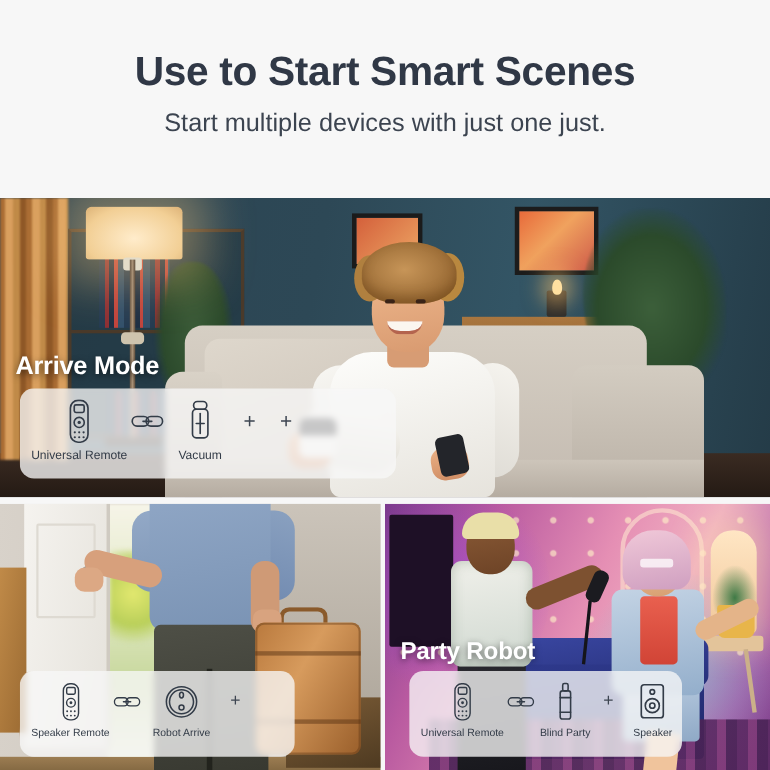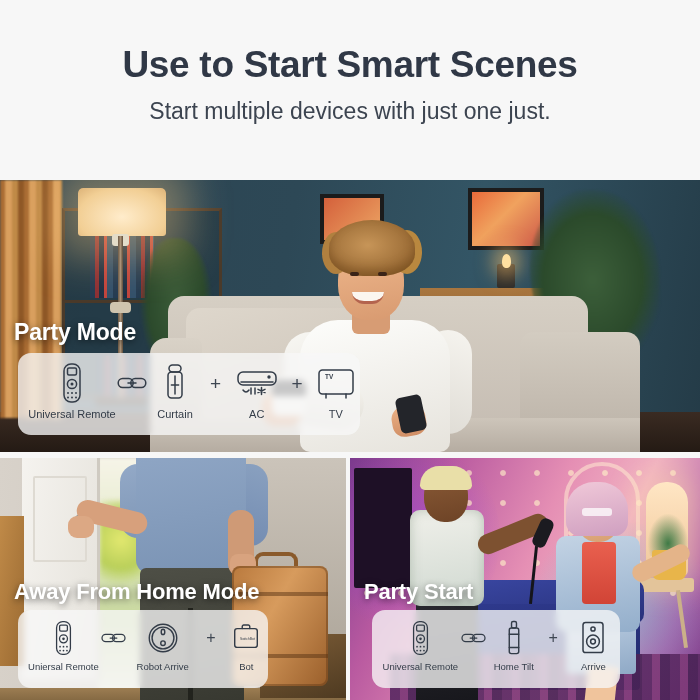--- a/index.html
+++ b/index.html
@@ -396,23 +396,22 @@
       <div class="br-p2-leg"></div>
       <div class="br-p2-torso"></div>
       <div class="br-p2-shirt"></div>
       <div class="br-p2-arm"></div>
       <div class="br-p2-head"></div>
       <div class="br-p2-hair"></div>
       <div class="br-p2-glass"></div>
     </div>
   </div>
 
-  <div class="mode-label lbl-hero">Party Mode</div>
-  <div class="mode-label lbl-bl">Away From Home Mode</div>
-  <div class="mode-label lbl-br">Party Start</div>
+  <div class="mode-label lbl-hero">Arrive Mode</div>
+  <div class="mode-label lbl-br">Party Robot</div>
 
   <div class="panel panel-hero">
     <div class="chips">
 
       <div class="chip" style="width:84px">
         <div class="ic">
           <svg width="22" height="40" viewBox="0 0 22 40">
             <rect class="st" x="3" y="1" width="16" height="38" rx="7"></rect>
             <rect class="st" x="6.5" y="5" width="9" height="7" rx="1.5"></rect>
             <circle class="st" cx="11" cy="21" r="4.6"></circle>
@@ -440,57 +439,32 @@
 
       <div class="chip" style="width:56px">
         <div class="ic">
           <svg width="22" height="40" viewBox="0 0 22 40">
             <rect class="st" x="5" y="2" width="12" height="7" rx="3.4"></rect>
             <rect class="st" x="4" y="9" width="14" height="26" rx="3.4"></rect>
             <line class="st" x1="11" y1="13" x2="11" y2="31"></line>
             <line class="st" x1="7.4" y1="22" x2="14.6" y2="22"></line>
           </svg>
         </div>
-        <div class="nm">Curtain</div>
+        <div class="nm">Vacuum</div>
       </div>
 
       <div class="joiner" style="width:34px">
         <span class="plus">+</span>
       </div>
 
-      <div class="chip" style="width:58px">
-        <div class="ic">
-          <svg width="46" height="40" viewBox="0 0 46 40">
-            <rect class="st" x="4" y="9" width="38" height="13" rx="5"></rect>
-            <line class="st" x1="7" y1="19" x2="39" y2="19"></line>
-            <circle class="stf" cx="35" cy="14" r="1.7"></circle>
-            <path class="st" d="M9 27 q3 4 6 0"></path>
-            <line class="st" x1="17" y1="25" x2="17" y2="31"></line>
-            <line class="st" x1="21" y1="25" x2="21" y2="31"></line>
-            <path class="st" d="M27.5 24.5 v7 M24 26.3 l7 3.4 M31 26.3 l-7 3.4"></path>
-          </svg>
-        </div>
-        <div class="nm">AC</div>
-      </div>
 
       <div class="joiner" style="width:32px">
         <span class="plus">+</span>
       </div>
 
-      <div class="chip" style="width:54px">
-        <div class="ic">
-          <svg width="42" height="40" viewBox="0 0 42 40">
-            <rect class="st" x="4" y="7" width="34" height="24" rx="3.4"></rect>
-            <text x="10" y="15.5" font-family="Liberation Sans, sans-serif" font-size="6.4" font-weight="bold" fill="#333c48">TV</text>
-            <line class="st" x1="11" y1="31" x2="11" y2="35"></line>
-            <line class="st" x1="31" y1="31" x2="31" y2="35"></line>
-          </svg>
-        </div>
-        <div class="nm">TV</div>
-      </div>
 
     </div>
   </div>
 
   <div class="panel panel-bl">
     <div class="chips">
 
       <div class="chip" style="width:72px">
         <div class="ic">
           <svg width="19" height="36" viewBox="0 0 22 40">
@@ -499,21 +473,21 @@
             <circle class="st" cx="11" cy="21" r="4.6"></circle>
             <circle class="stf" cx="11" cy="21" r="1.5"></circle>
             <circle class="stf" cx="7" cy="30" r="1"></circle>
             <circle class="stf" cx="11" cy="30" r="1"></circle>
             <circle class="stf" cx="15" cy="30" r="1"></circle>
             <circle class="stf" cx="7" cy="34.5" r="1"></circle>
             <circle class="stf" cx="11" cy="34.5" r="1"></circle>
             <circle class="stf" cx="15" cy="34.5" r="1"></circle>
           </svg>
         </div>
-        <div class="nm">Uniersal Remote</div>
+        <div class="nm">Speaker Remote</div>
       </div>
 
       <div class="joiner" style="width:30px">
         <span>
           <svg width="25" height="14" viewBox="0 0 30 16">
             <rect class="st" x="1.2" y="3.6" width="15" height="8.8" rx="4.4"></rect>
             <rect class="st" x="13.8" y="3.6" width="15" height="8.8" rx="4.4"></rect>
             <line class="st" x1="11" y1="8" x2="19" y2="8"></line>
           </svg>
         </span>
@@ -528,30 +502,20 @@
             <circle class="st" cx="17" cy="22.5" r="2.4"></circle>
           </svg>
         </div>
         <div class="nm">Robot Arrive</div>
       </div>
 
       <div class="joiner" style="width:28px">
         <span class="plus">+</span>
       </div>
 
-      <div class="chip" style="width:44px">
-        <div class="ic">
-          <svg width="32" height="34" viewBox="0 0 34 34">
-            <path class="st" d="M13 7 v-2.2 a1.6 1.6 0 0 1 1.6 -1.6 h4.8 a1.6 1.6 0 0 1 1.6 1.6 V7"></path>
-            <rect class="st" x="5" y="7" width="24" height="20" rx="2.6"></rect>
-            <text x="10.5" y="19" font-family="Liberation Sans, sans-serif" font-size="3.6" fill="#333c48">SwitchBot</text>
-          </svg>
-        </div>
-        <div class="nm">Bot</div>
-      </div>
 
     </div>
   </div>
 
   <div class="panel panel-br">
     <div class="chips">
 
       <div class="chip" style="width:78px">
         <div class="ic">
           <svg width="19" height="36" viewBox="0 0 22 40">
@@ -582,35 +546,35 @@
 
       <div class="chip" style="width:52px">
         <div class="ic">
           <svg width="20" height="36" viewBox="0 0 20 38">
             <rect class="st" x="7.4" y="1.5" width="5.2" height="7" rx="1.6"></rect>
             <rect class="st" x="5" y="8.5" width="10" height="27" rx="2.2"></rect>
             <line class="st" x1="5" y1="15" x2="15" y2="15"></line>
             <line class="st" x1="5" y1="29" x2="15" y2="29"></line>
           </svg>
         </div>
-        <div class="nm">Home Tilt</div>
+        <div class="nm">Blind Party</div>
       </div>
 
       <div class="joiner" style="width:28px">
         <span class="plus">+</span>
       </div>
 
       <div class="chip" style="width:54px">
         <div class="ic">
           <svg width="30" height="36" viewBox="0 0 30 36">
             <rect class="st" x="5" y="2.5" width="20" height="30" rx="2.6"></rect>
             <circle class="st" cx="15" cy="9" r="2.1"></circle>
             <circle class="st" cx="15" cy="21.5" r="6.4"></circle>
             <circle class="st" cx="15" cy="21.5" r="2.4"></circle>
           </svg>
         </div>
-        <div class="nm">Arrive</div>
+        <div class="nm">Speaker</div>
       </div>
 
     </div>
   </div>
 
 </div>
 
 </body></html>

